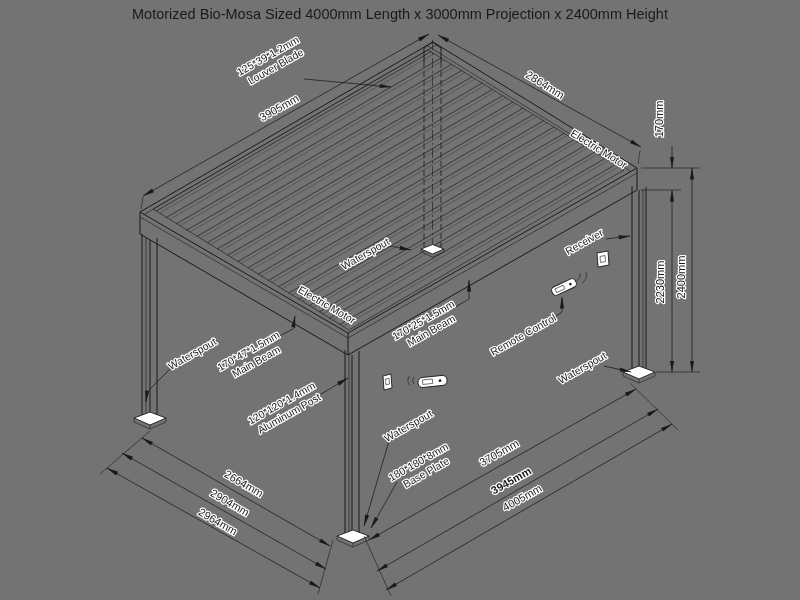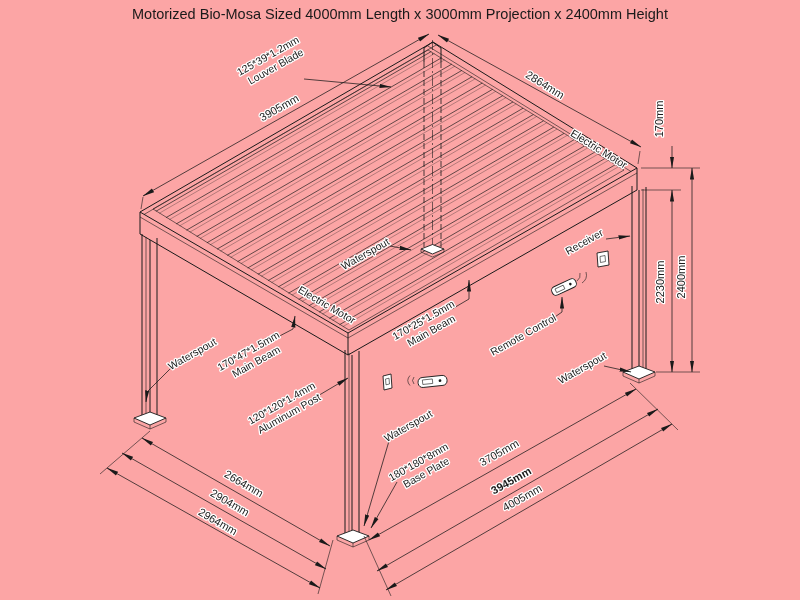--- a/index.html
+++ b/index.html
@@ -1,16 +1,16 @@
 <!DOCTYPE html>
 <html><head>
 <meta charset="utf-8">
 <style>
   html,body{margin:0;padding:0;background:#fff;}
-  .stage{position:relative;width:800px;height:600px;background:#fca5a5;overflow:hidden;
+  .stage{position:relative;width:800px;height:600px;background:#737373;overflow:hidden;
          font-family:"Liberation Sans", sans-serif;}
   svg{display:block;}
   text{fill:#1a1a1a;font-family:"Liberation Sans", sans-serif;
        paint-order:stroke;stroke:#ffffff;stroke-width:2.5px;stroke-linejoin:round;}
   .lbl{font-size:10.5px;}
   .dim{font-size:11px;}
   .dimb{font-size:11px;font-weight:bold;}
   .title{font-size:14.5px;stroke:none;}
   .solid{stroke:#1a1a1a;stroke-width:1;fill:none;}
   .thin{stroke:#1a1a1a;stroke-width:0.6;fill:none;}

